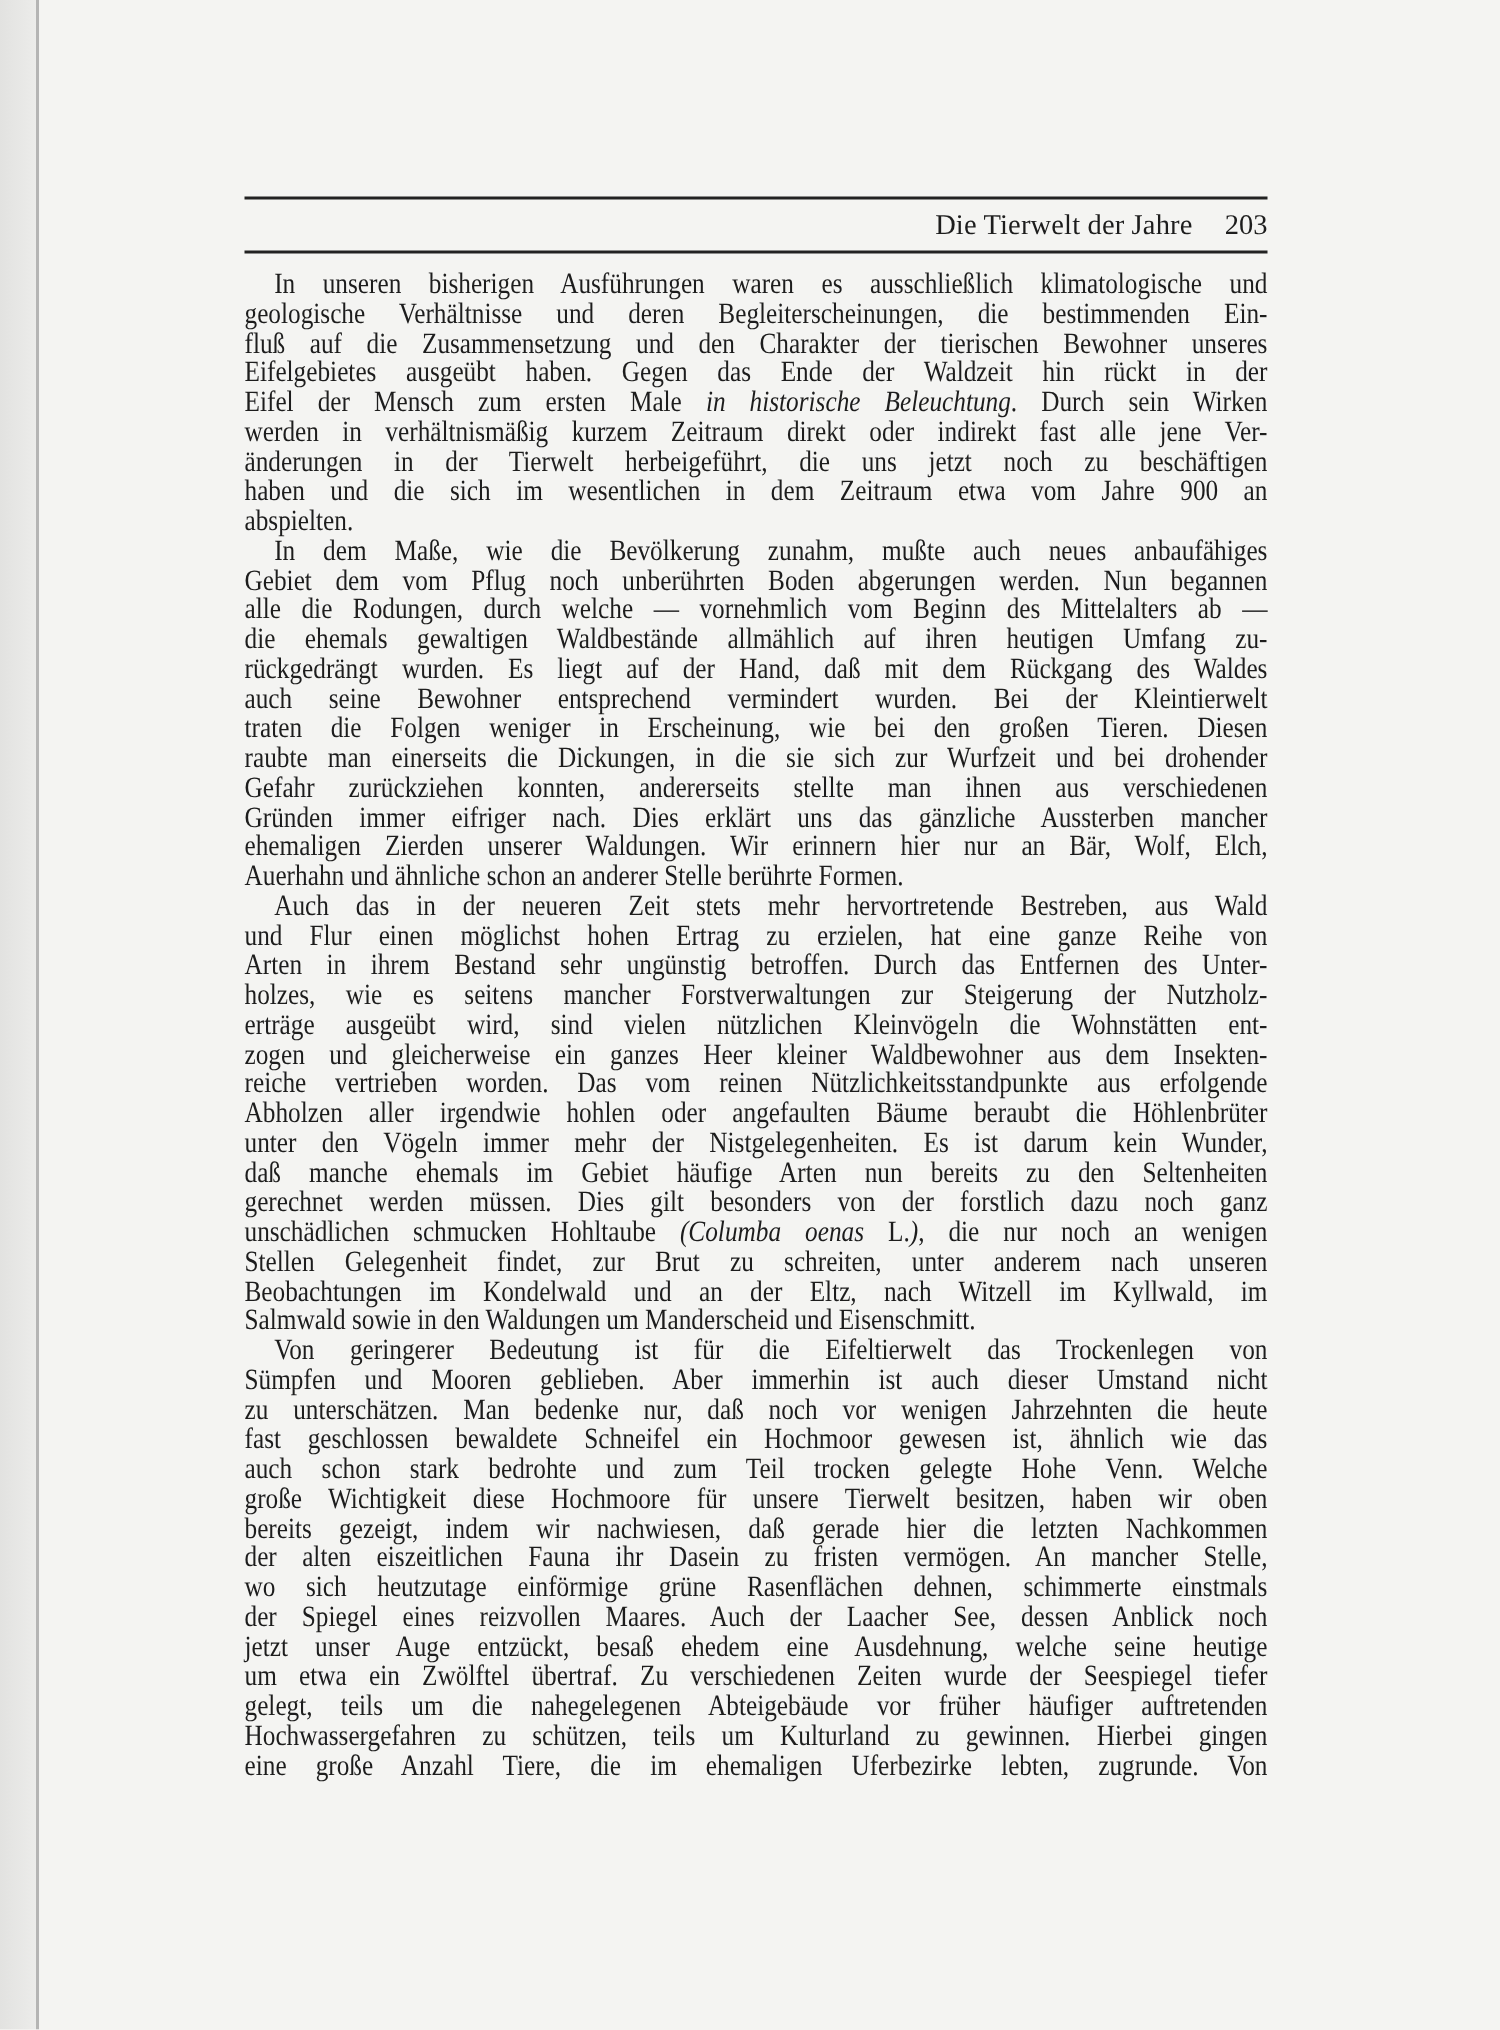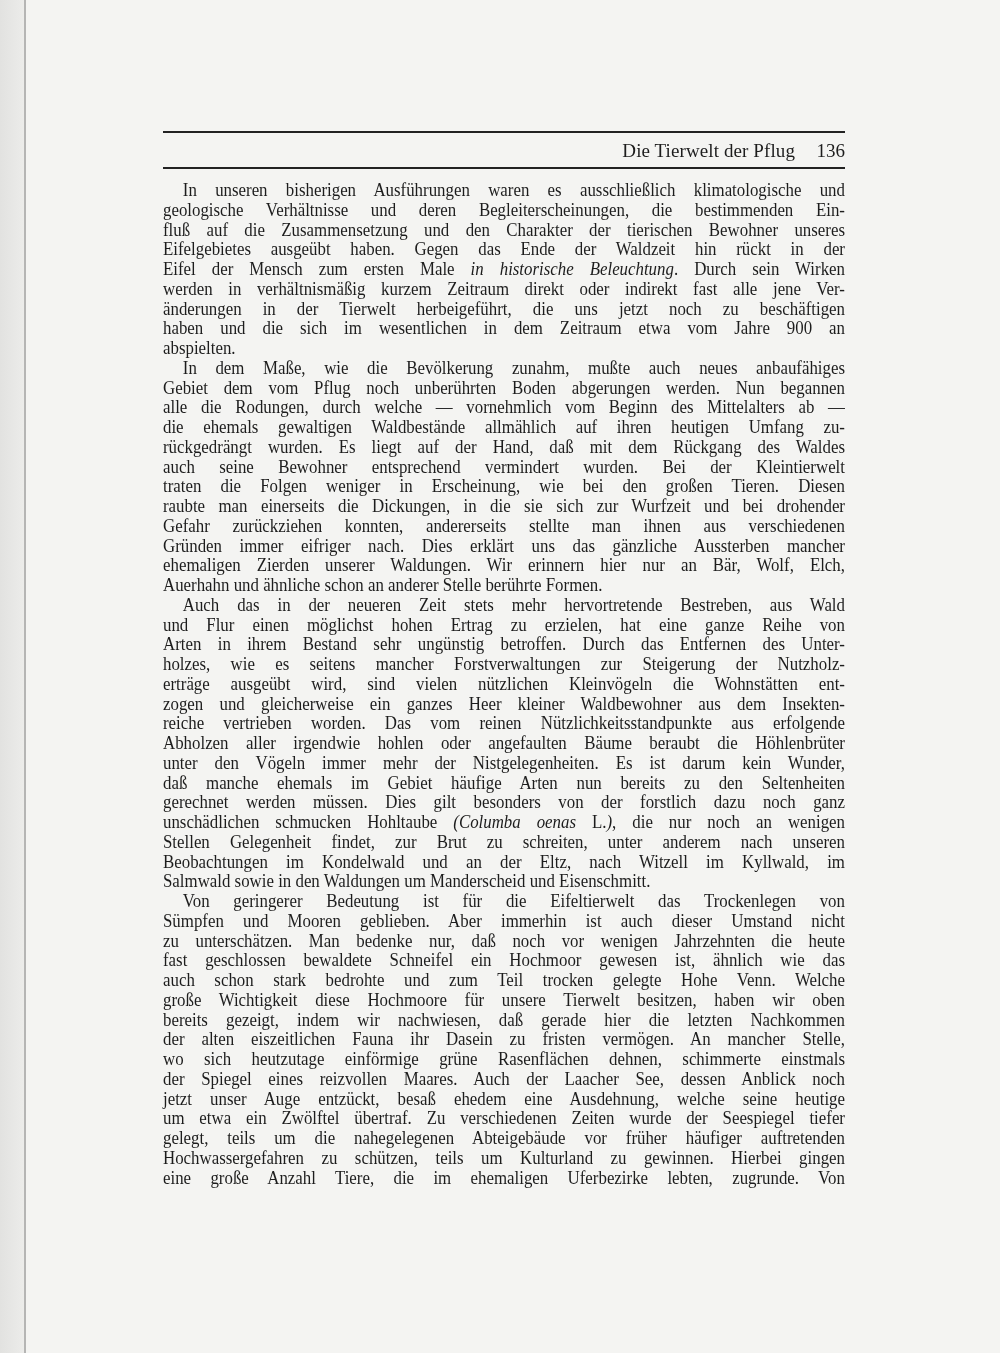--- a/index.html
+++ b/index.html
@@ -41,22 +41,22 @@
   .line.indent { padding-left: 23px; }
   em { font-style: italic; }
 </style>
 </head>
 <body>
 
 <div class="page-edge-shadow"></div>
 <div class="page-edge"></div>
 
 <div class="running-head">
-  <span class="title">Die Tierwelt der Pflug</span>
-  <span class="pagenum">136</span>
+  <span class="title">Die Tierwelt der Jahre</span>
+  <span class="pagenum">203</span>
 </div>
 
 <div class="body-text" id="body-text">
     <div>
       <span class="line indent">In unseren bisherigen Ausführungen waren es ausschließlich klimatologische und</span>
       <span class="line">geologische Verhältnisse und deren Begleiterscheinungen, die bestimmenden Ein-</span>
       <span class="line">fluß auf die Zusammensetzung und den Charakter der tierischen Bewohner unseres</span>
       <span class="line">Eifelgebietes ausgeübt haben. Gegen das Ende der Waldzeit hin rückt in der</span>
       <span class="line">Eifel der Mensch zum ersten Male <em>in historische Beleuchtung</em>. Durch sein Wirken</span>
       <span class="line">werden in verhältnismäßig kurzem Zeitraum direkt oder indirekt fast alle jene Ver-</span>

